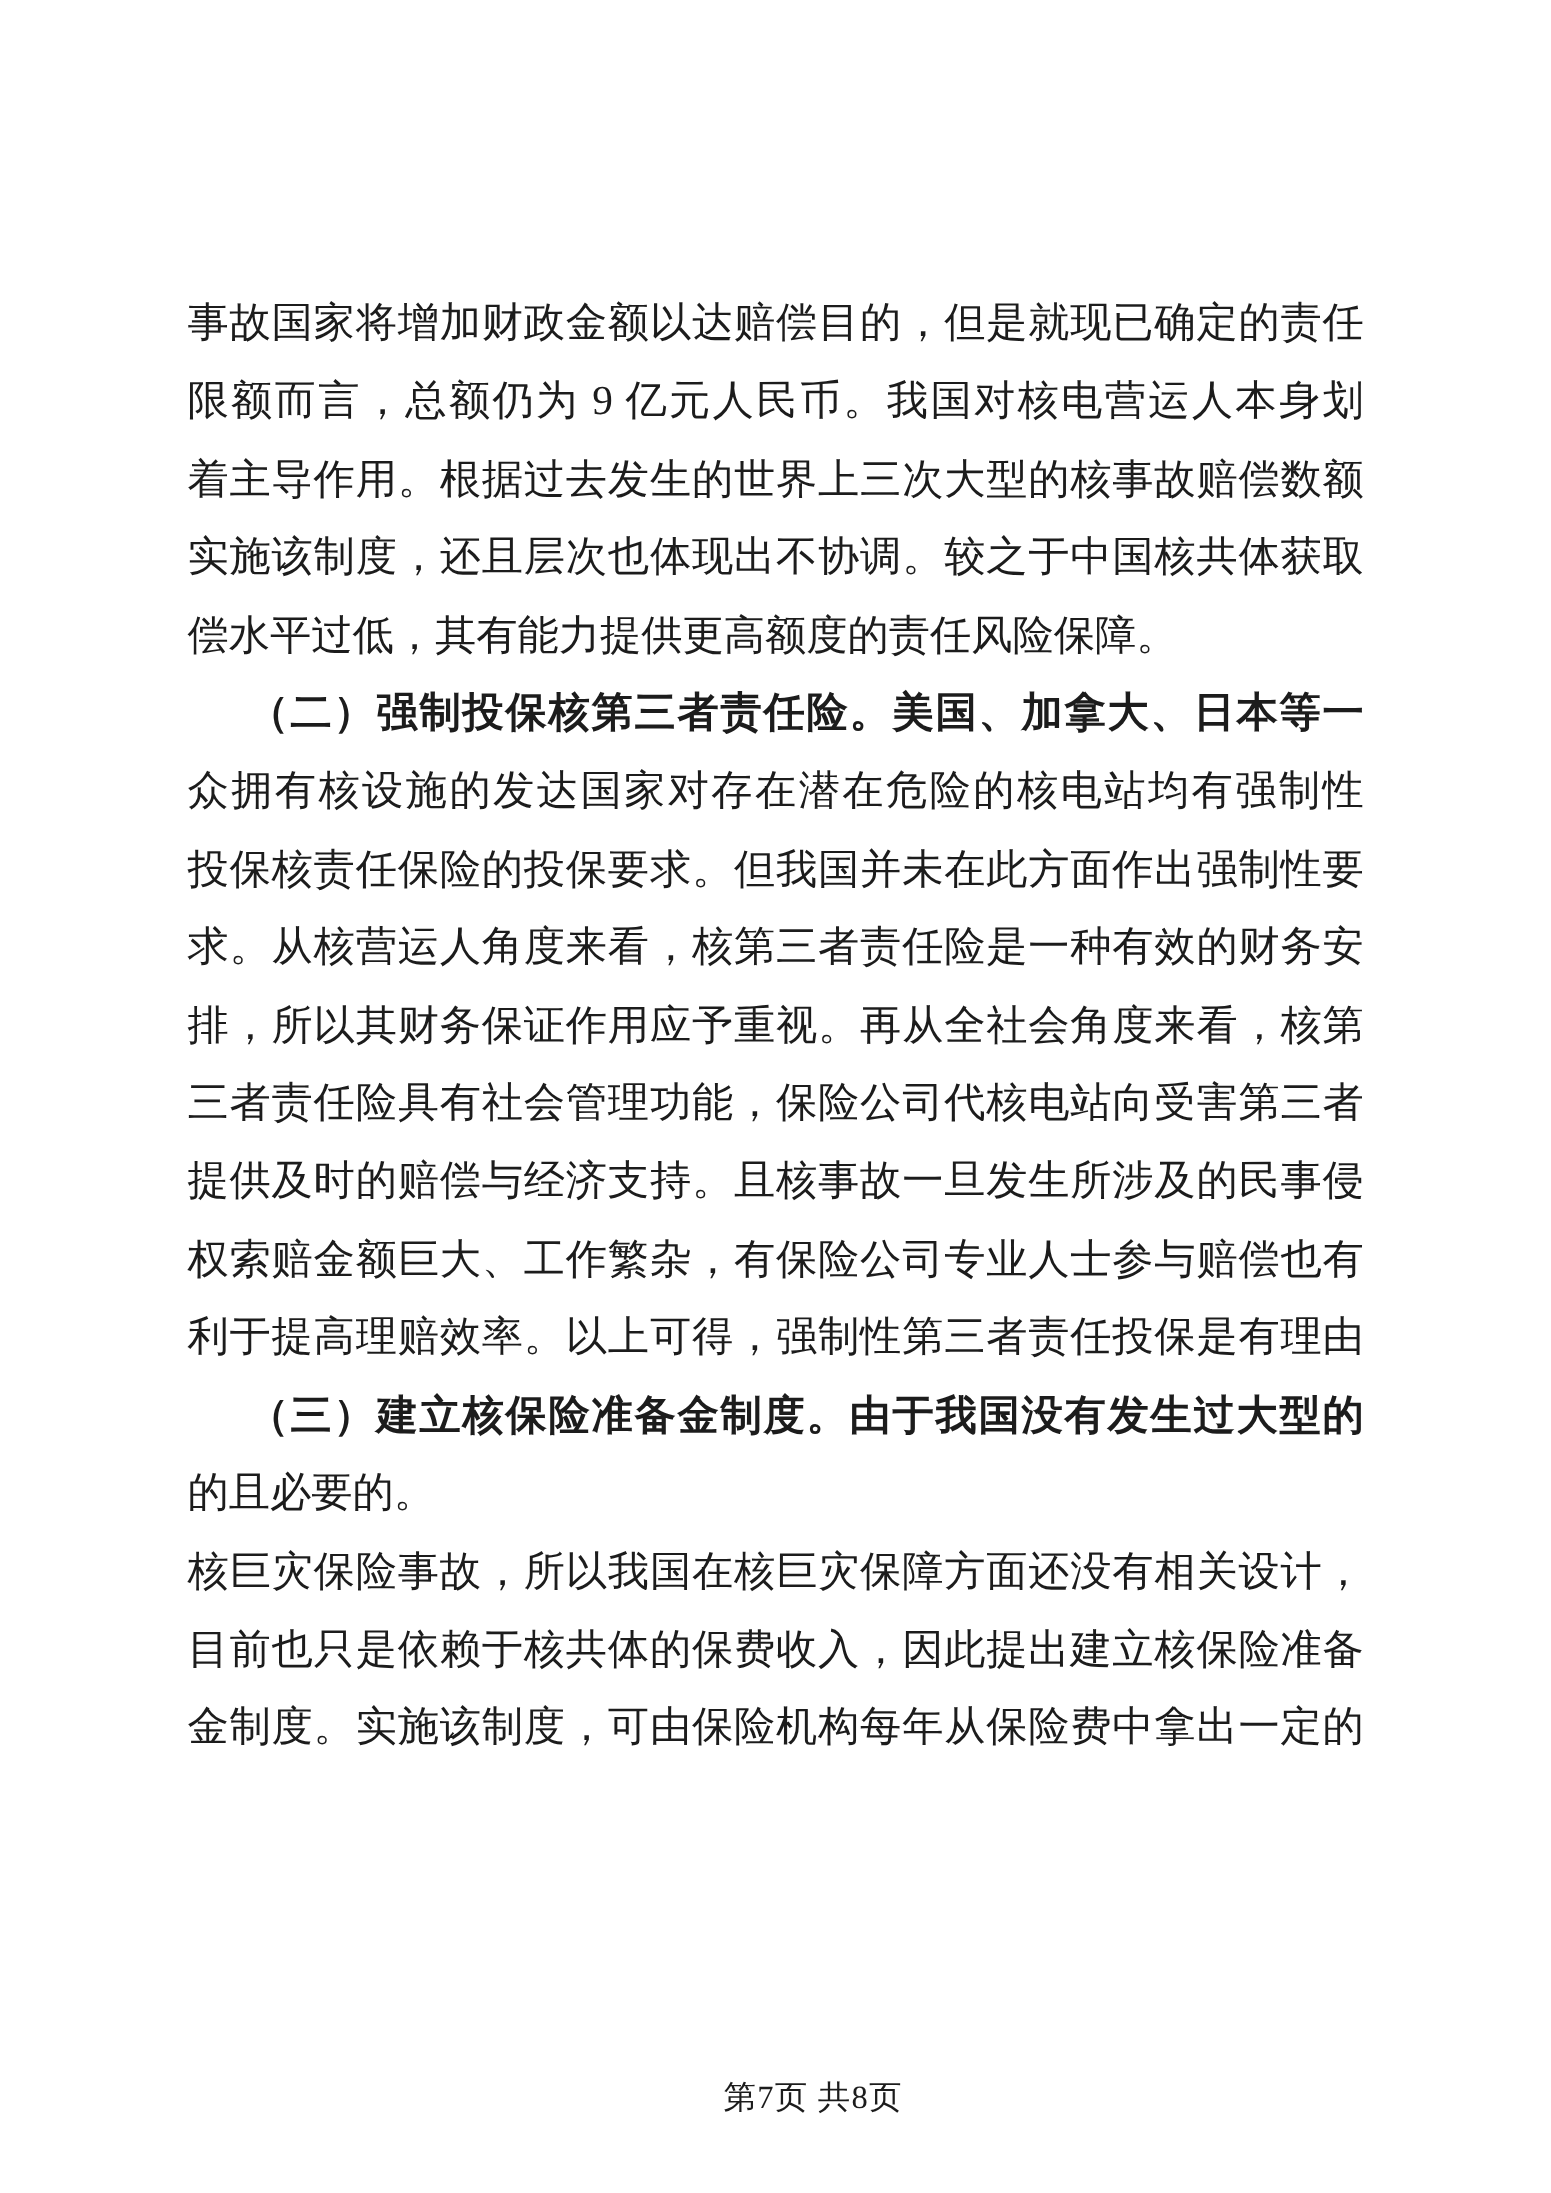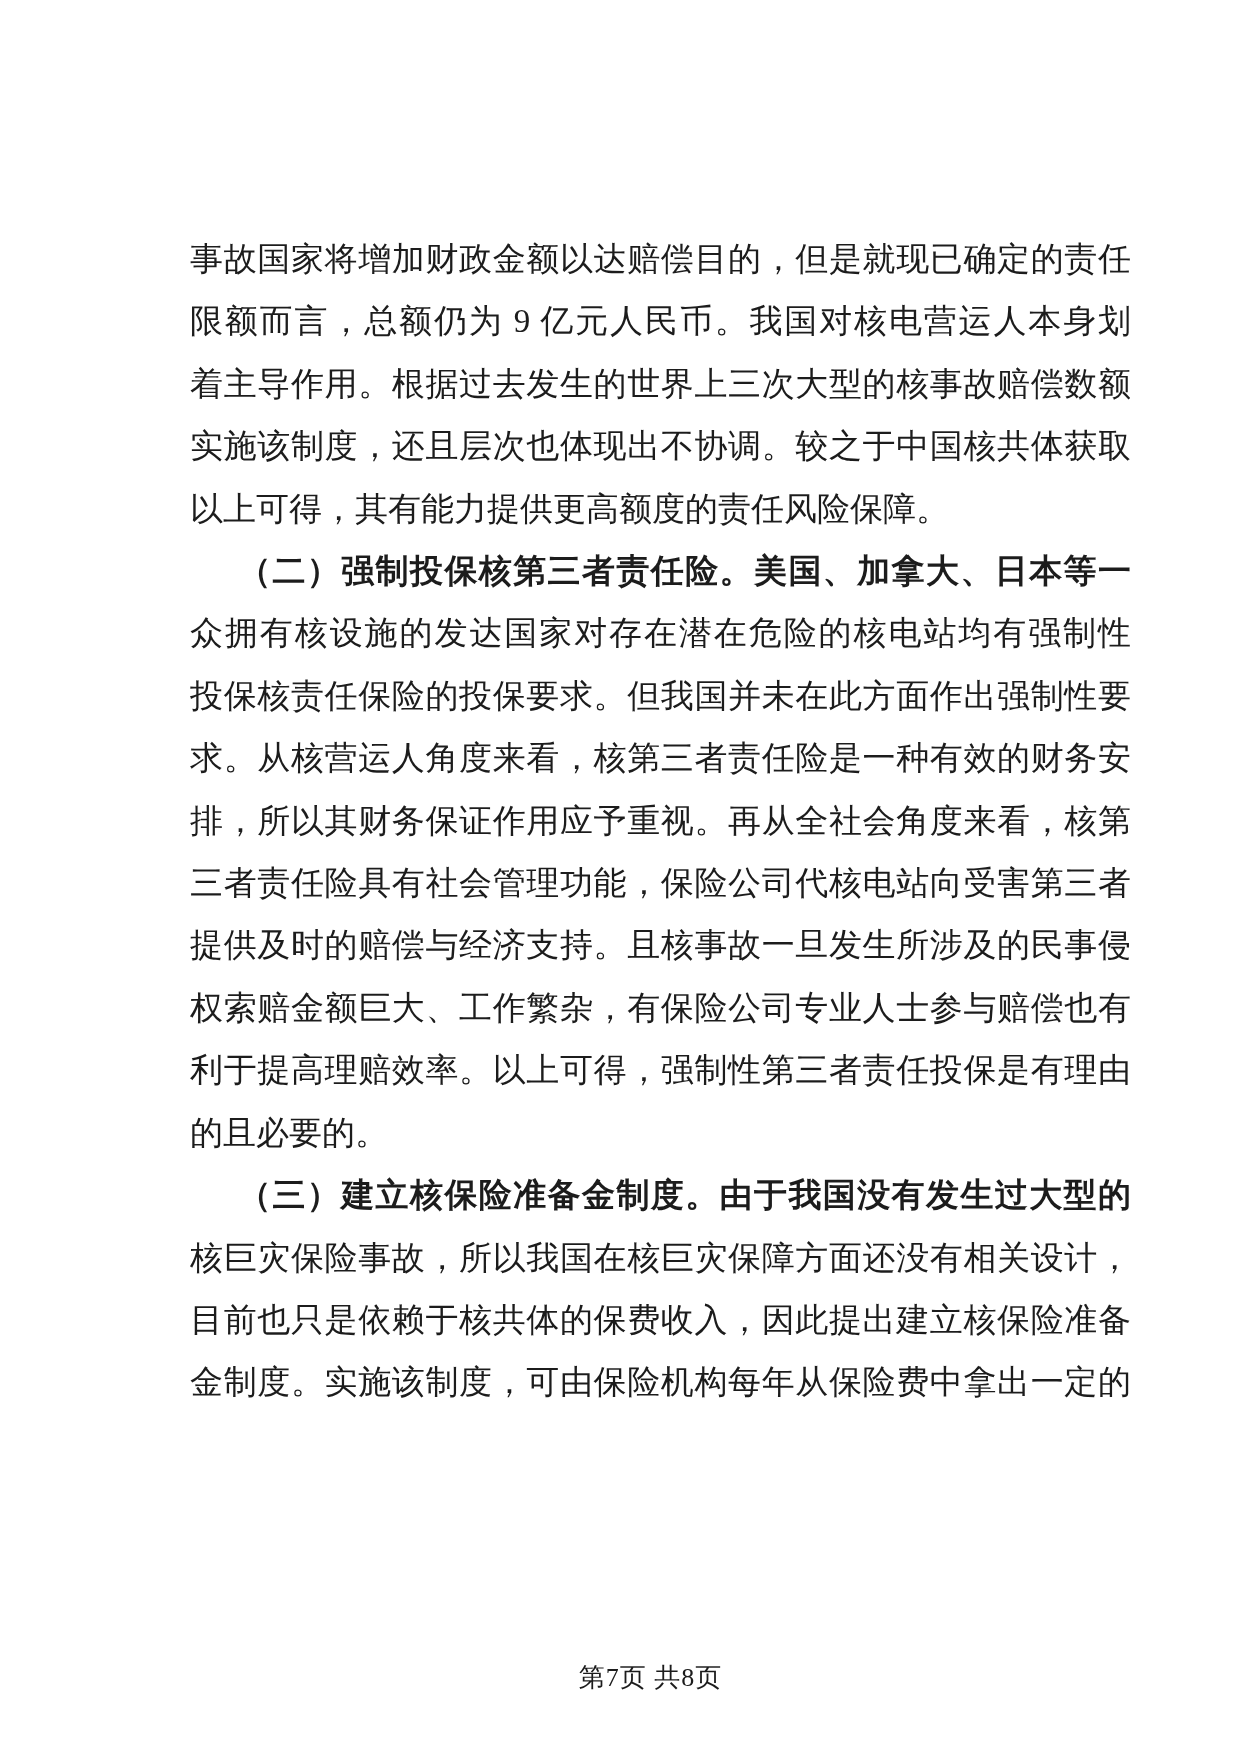--- a/index.html
+++ b/index.html
@@ -21,21 +21,20 @@
     overflow: hidden;
   }
   .content {
     position: absolute;
     left: 150px;
     top: 228px;
     width: 941px;
     font-size: 33px;
     line-height: 62.4px;
     letter-spacing: 0px;
-    margin-left: 40px;
   }
   .line {
     text-align: justify;
     text-align-last: justify;
     -moz-text-align-last: justify;
     white-space: normal;
   }
   .line.para-end {
     text-align-last: left;
     -moz-text-align-last: left;
@@ -61,32 +60,32 @@
 </style>
 </head>
 <body>
 
 <div class="page">
   <div class="content" id="doc-content">
       <div class="line">事故国家将增加财政金额以达赔偿目的，但是就现已确定的责任</div>
       <div class="line">限额而言，总额仍为 9 亿元人民币。我国对核电营运人本身划</div>
       <div class="line">着主导作用。根据过去发生的世界上三次大型的核事故赔偿数额</div>
       <div class="line">实施该制度，还且层次也体现出不协调。较之于中国核共体获取</div>
-      <div class="line para-end">以上可得，其有能力提供更高额度的责任风险保障。</div>
+      <div class="line para-end">偿水平过低，其有能力提供更高额度的责任风险保障。</div>
       <div class="line indent">（二）强制投保核第三者责任险。美国、加拿大、日本等一</div>
       <div class="line">众拥有核设施的发达国家对存在潜在危险的核电站均有强制性</div>
       <div class="line">投保核责任保险的投保要求。但我国并未在此方面作出强制性要</div>
       <div class="line">求。从核营运人角度来看，核第三者责任险是一种有效的财务安</div>
       <div class="line">排，所以其财务保证作用应予重视。再从全社会角度来看，核第</div>
       <div class="line">三者责任险具有社会管理功能，保险公司代核电站向受害第三者</div>
       <div class="line">提供及时的赔偿与经济支持。且核事故一旦发生所涉及的民事侵</div>
       <div class="line">权索赔金额巨大、工作繁杂，有保险公司专业人士参与赔偿也有</div>
       <div class="line">利于提高理赔效率。以上可得，强制性第三者责任投保是有理由</div>
+      <div class="line indent">（三）建立核保险准备金制度。由于我国没有发生过大型的</div>
       <div class="line para-end">的且必要的。</div>
-      <div class="line indent">（三）建立核保险准备金制度。由于我国没有发生过大型的</div>
       <div class="line">核巨灾保险事故，所以我国在核巨灾保障方面还没有相关设计，</div>
       <div class="line">目前也只是依赖于核共体的保费收入，因此提出建立核保险准备</div>
       <div class="line">金制度。实施该制度，可由保险机构每年从保险费中拿出一定的</div>
     </div>
   <div class="footer">
     <span class="footer-inner">第7页 共8页</span>
   </div>
 </div>
 
 </body></html>

